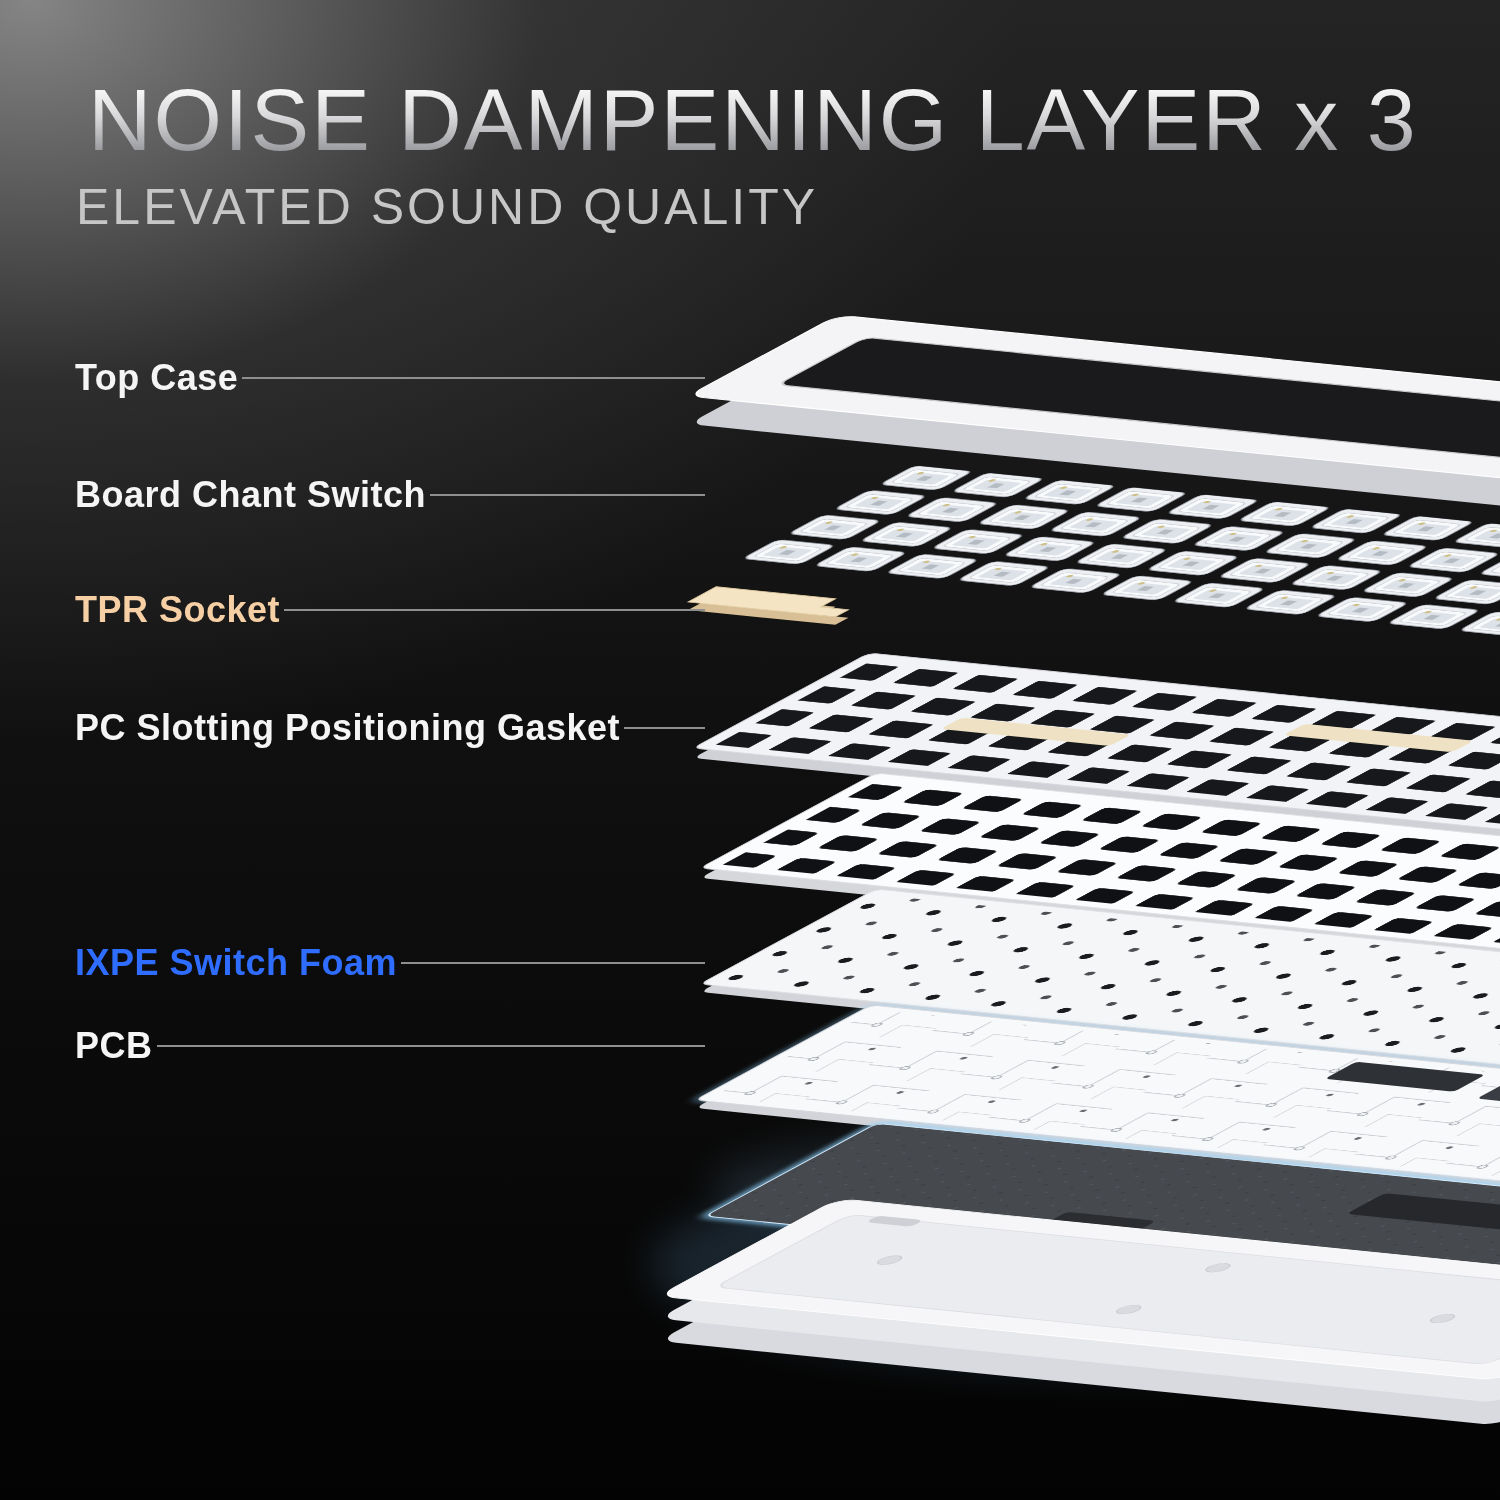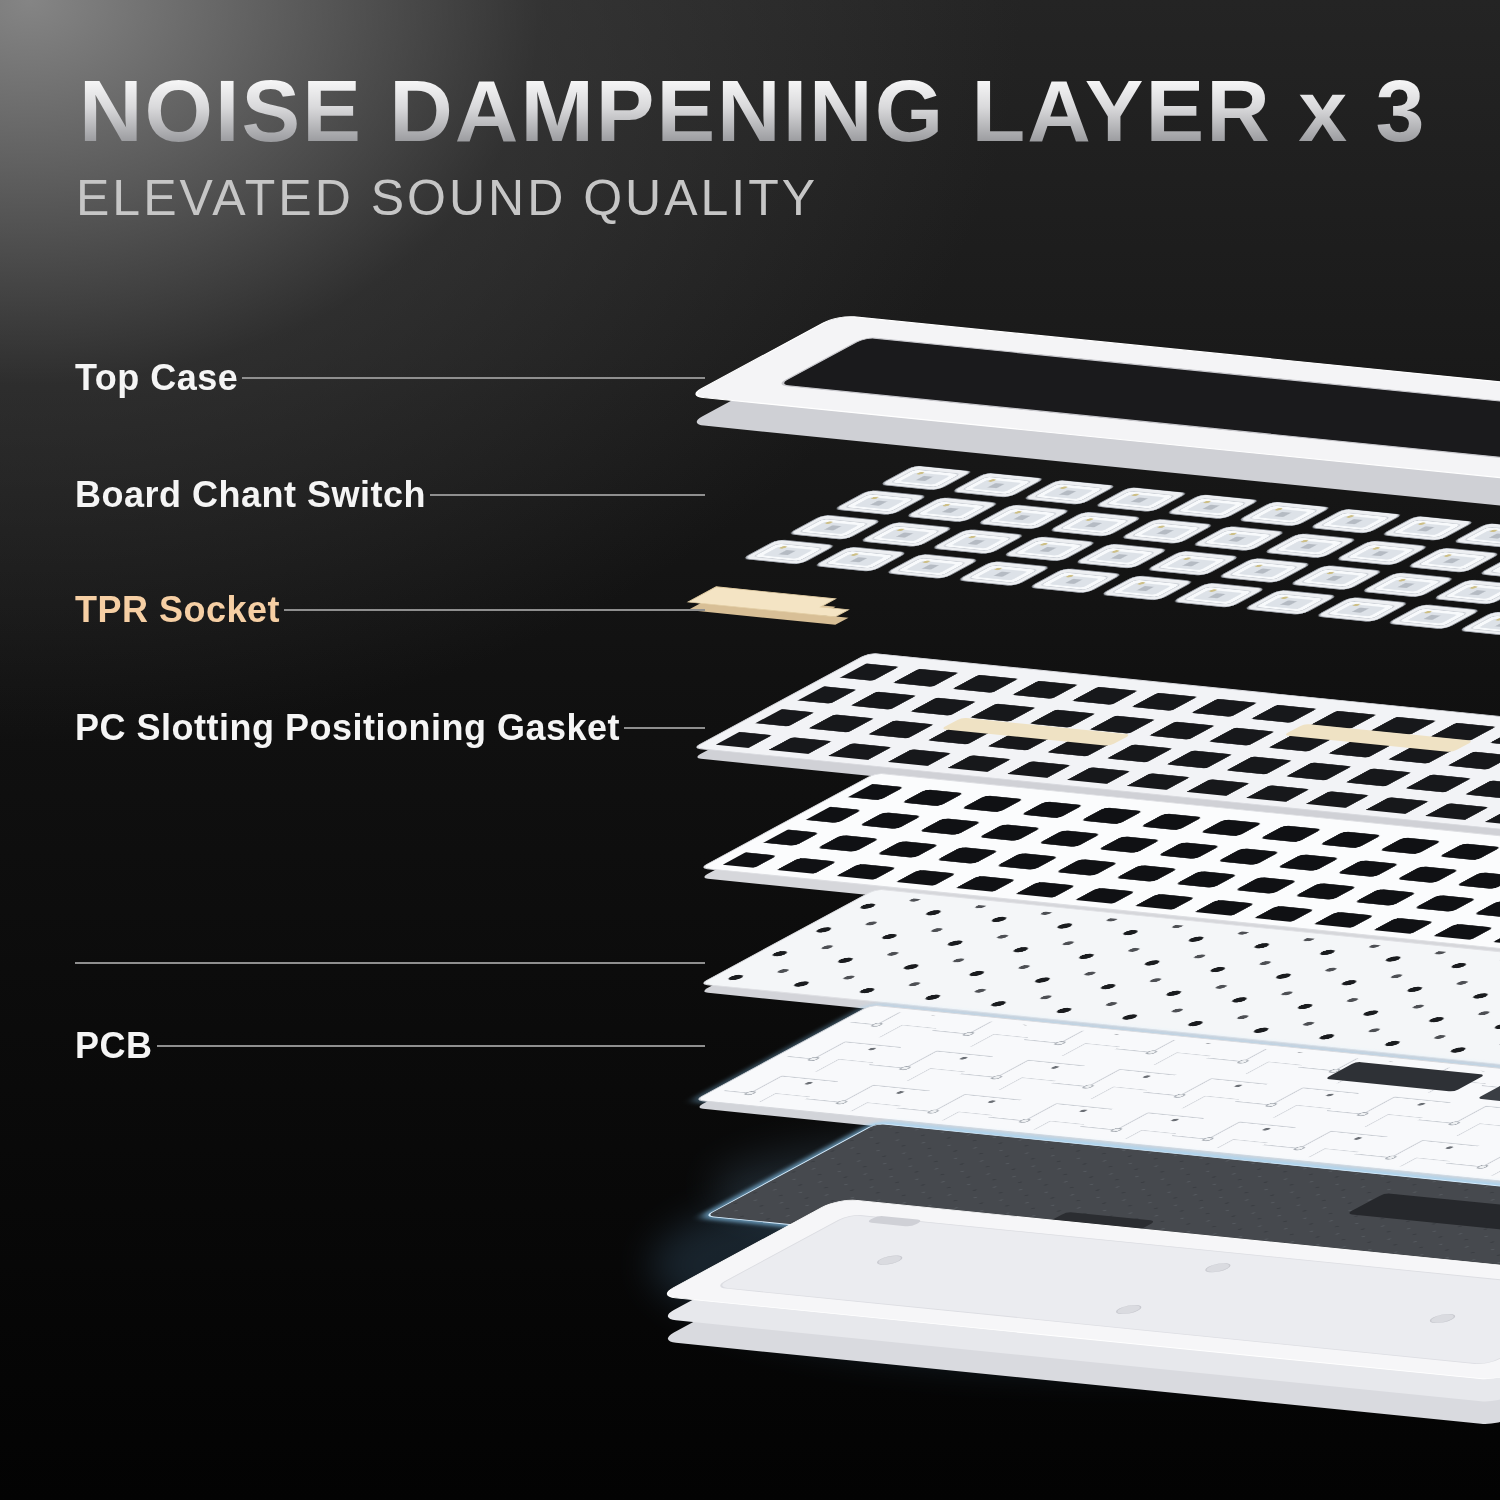--- a/index.html
+++ b/index.html
@@ -9,23 +9,23 @@
     height: 1500px;
     overflow: hidden;
     font-family: "Liberation Sans", sans-serif;
     background:
       radial-gradient(1600px 1200px at 2% 0%, rgba(138,138,138,0.95) 0%, rgba(70,70,70,0.45) 32%, rgba(0,0,0,0) 62%),
       linear-gradient(180deg, #242424 0%, #111111 45%, #030303 100%);
   }
   .diagram { position: absolute; inset: 0; }
   .header { position: absolute; left: 72px; top: 58px; z-index: 5; }
   .title {
-    margin: 7px;
+    margin: 16px;
     font-size: 88px;
-    font-weight: 700;
+    font-weight: 400;
     letter-spacing: 2px;
     line-height: 1.05;
     background: linear-gradient(180deg, #ffffff 8%, #d9d9db 46%, #86878b 96%);
     -webkit-background-clip: text;
     background-clip: text;
     -webkit-text-fill-color: transparent;
     color: transparent;
     white-space: nowrap;
   }
   .subtitle {
@@ -204,20 +204,21 @@
   </div>
   <div class="label-row" style="top:588px">
     <span class="label-text" style="color: rgb(246, 207, 164);">TPR Socket</span>
     <span class="label-line" style="background: rgb(143, 143, 143);"></span>
   </div>
   <div class="label-row" style="top:706px">
     <span class="label-text" style="color: rgb(245, 245, 245);">PC Slotting Positioning Gasket</span>
     <span class="label-line" style="background: rgb(143, 143, 143);"></span>
   </div>
   <div class="label-row" style="top:941px">
+    <span class="label-text" style="color: rgb(46, 109, 255);">IXPE Switch Foam</span>
     <span class="label-line" style="background: rgb(143, 143, 143);"></span>
   </div>
   <div class="label-row" style="top:1024px">
     <span class="label-text" style="color: rgb(245, 245, 245);">PCB</span>
     <span class="label-line" style="background: rgb(143, 143, 143);"></span>
   </div>
 
 </div>
 
 </body></html>

